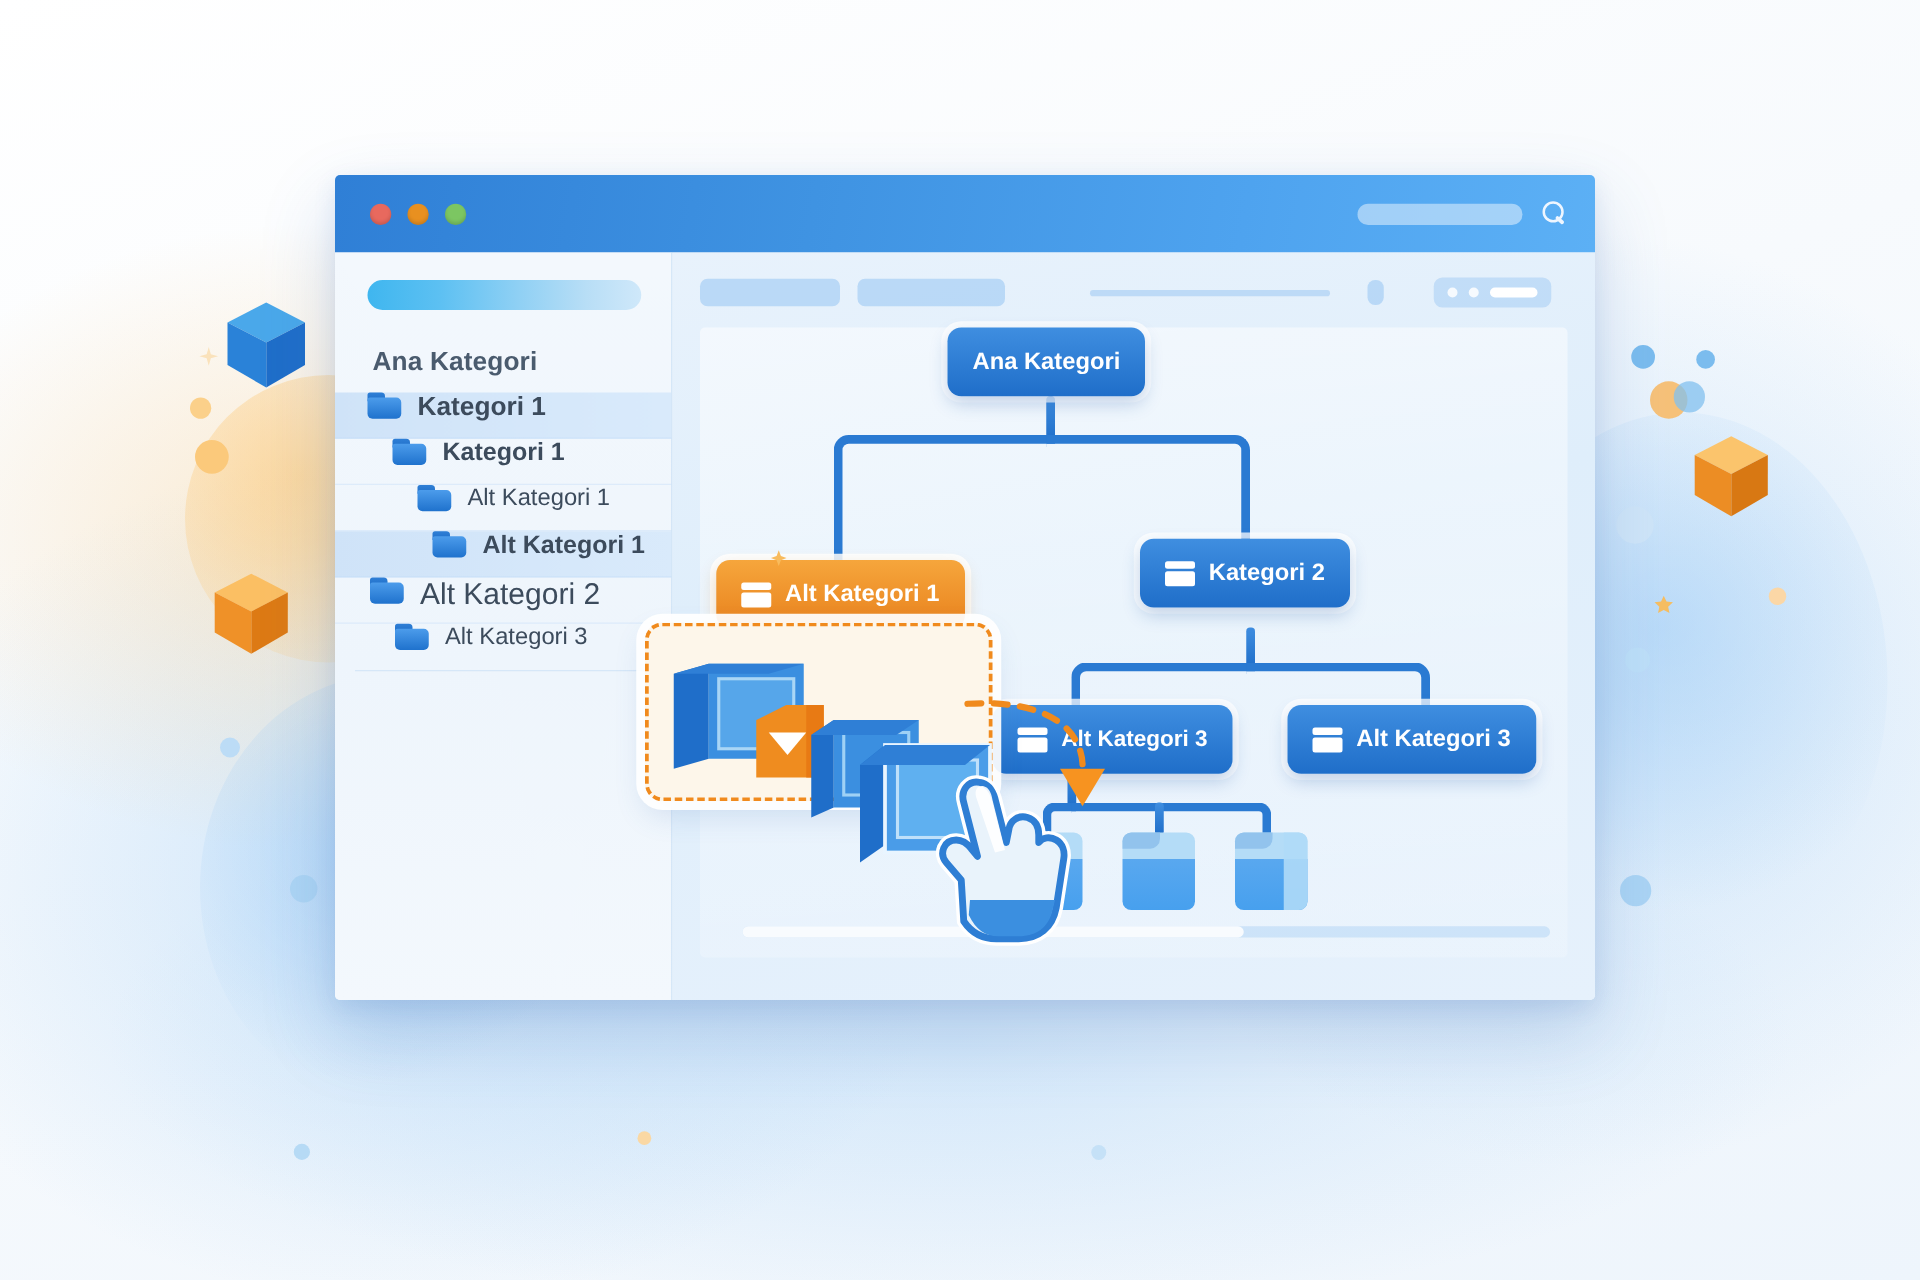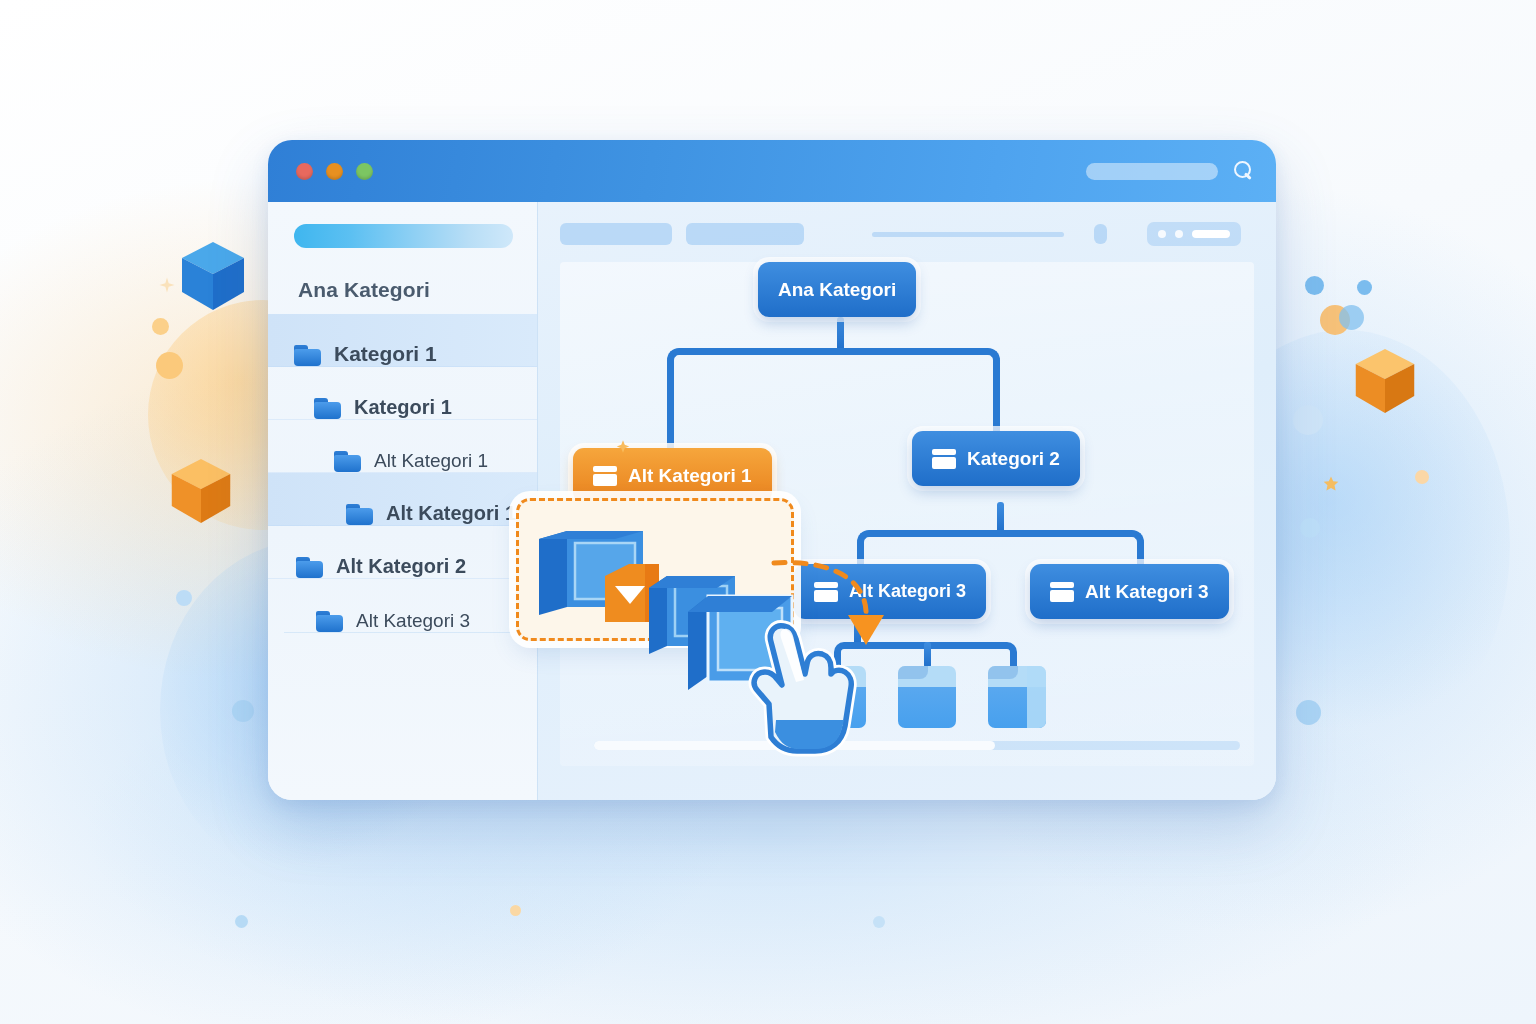--- a/index.html
+++ b/index.html
@@ -30,21 +30,21 @@
   }
 
   
   .cube { position: absolute; pointer-events: none; }
 
   
   .window {
     position: absolute;
     left: 268px; top: 140px;
     width: 1008px; height: 660px;
-    border-radius: 24px;
+    border-radius: 4px;
     background: #f4f8fd;
     box-shadow: 0 26px 60px rgba(60,110,180,.22), 0 6px 18px rgba(60,110,180,.12);
     overflow: hidden;
   }
   .titlebar {
     height: 62px;
     background: linear-gradient(100deg,#2f7fd6 0%,#3f93e2 38%,#4ea3ef 72%,#5cb0f5 100%);
     display: flex; align-items: center;
     padding: 0 22px 0 28px;
     position: relative;
@@ -82,22 +82,22 @@
     margin: 0 24px 0 26px;
     height: 24px; border-radius: 12px;
     background: linear-gradient(90deg,#3fb6ef 0%,#5cc0f2 26%,#8fd0f4 55%,#b8def6 80%,#cfe8fa 100%);
   }
   .side-title {
     margin: 30px 0 12px 30px;
     font-size: 21px; font-weight: 700; color: #4a5b6e;
     letter-spacing: .1px;
   }
   .side-item {
-    display: flex; align-items: flex-end;
-    height: 53px;
+    display: flex; align-items: flex-start;
+    height: 37px;
     color: #3c4b5c;
     position: relative;
     border-bottom: 1px solid rgba(185,215,245,.35);
   }
   .side-item.sel { background: linear-gradient(90deg,#cfe3f8 0%,#d9eafb 100%); }
   .side-item .fi { margin-right: 13px; }
   .side-label { white-space: nowrap; }
 
   
   .fi {
@@ -321,21 +321,21 @@
             <i></i>
           </span>
         <span class="side-label" style="font-size:20px;font-weight:700;">Alt Kategori 1</span>
       </div>
 
       <div class="side-item" style="padding-left:28px;">
         <span class="fi">
             <b></b>
             <i></i>
           </span>
-        <span class="side-label" style="font-size:20px;font-weight:700;">Alt Kategori 2</span>
+        <span class="side-label" style="font-size:24px;font-weight:400;">Alt Kategori 2</span>
       </div>
 
       <div class="side-item" style="padding-left:48px;border-bottom:none;">
         <span class="fi">
             <b></b>
             <i></i>
           </span>
         <span class="side-label" style="font-size:19px;font-weight:400;">Alt Kategori 3</span>
       </div>
       <div style="margin:0 16px;height:1px;background:rgba(185,215,245,.45);"></div>

